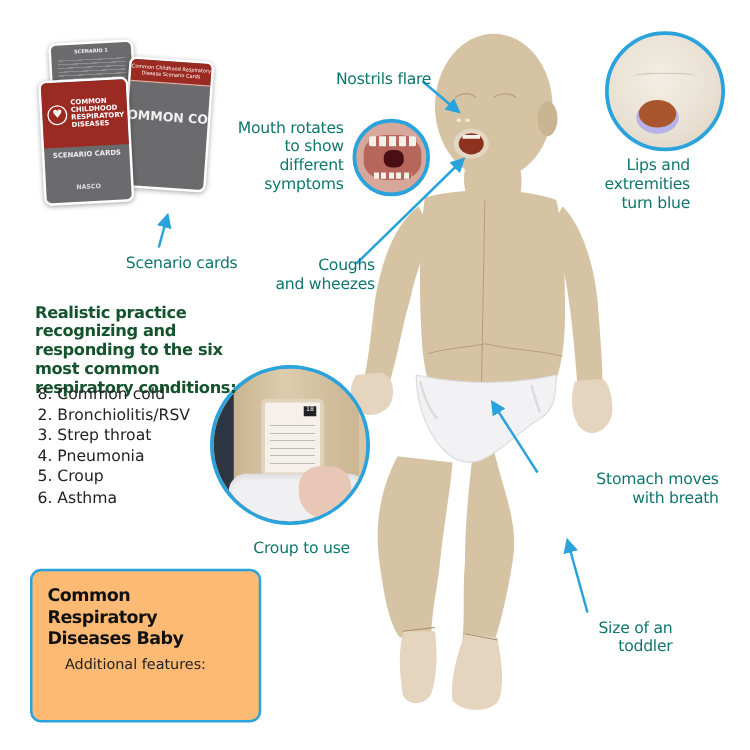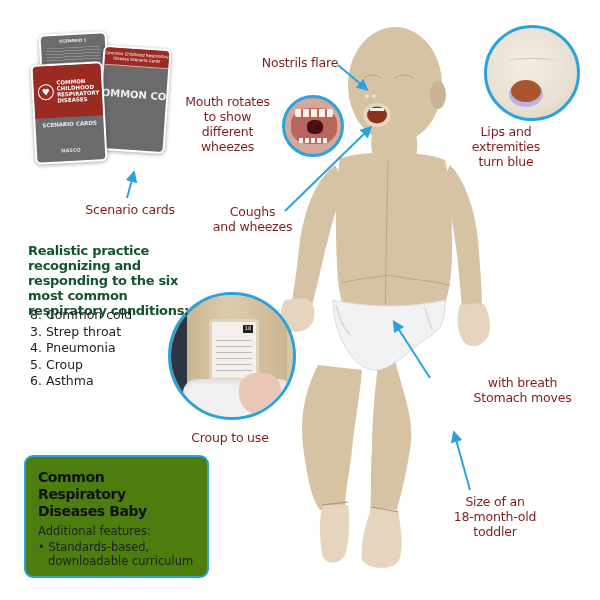--- a/index.html
+++ b/index.html
@@ -1,19 +1,19 @@
 <!DOCTYPE html>
 <html><head>
   <meta charset="utf-8">
   <style>
     * { box-sizing: border-box; margin: 0; padding: 0; }
     html, body { width: 600px; height: 600px; background: #ffffff; overflow: hidden; }
     body { position: relative; font-family: "DejaVu Sans", "Liberation Sans", sans-serif; color: #1f1f1f; }
     .abs { position: absolute; }
-    .label { font-size: 12.5px; line-height: 15px; color: #7f1d1d; text-align: center; letter-spacing: -0.2px; }
+    .label { font-size: 12.5px; line-height: 15px; color: #0f766e; text-align: right; letter-spacing: -0.2px; }
     svg.overlay { position: absolute; left: 0; top: 0; width: 600px; height: 600px; pointer-events: none; }
 
     
     .card { position: absolute; border-radius: 6px; background: #6b6b6d; border: 2px solid #fff; box-shadow: 0 1px 4px rgba(0,0,0,0.35); overflow: hidden; }
     .card .red { background: #9b2a22; color: #fff; }
     .card-back { left: 40px; top: 33px; width: 68px; height: 60px; transform: rotate(-3deg); }
     .card-back .hdr { font-size: 4px; color: #eee; text-align: center; margin-top: 3px; font-weight: bold; }
     .card-back .lines { margin: 4px 5px; height: 18px; background: repeating-linear-gradient(#8c8c8e 0 1px, transparent 1px 3px); }
     .card-front-left { left: 33px; top: 63px; width: 72px; height: 100px; transform: rotate(-3deg); }
     .card-front-left .red { height: 52px; padding: 6px 4px; display: flex; align-items: center; gap: 3px; }
@@ -44,23 +44,23 @@
     .easy-circle .diaper { position: absolute; left: 12px; top: 84px; width: 110px; height: 50px; background: #f0f0f2; border-radius: 14px 14px 0 0; box-shadow: inset 0 3px 4px rgba(0,0,0,0.08); }
     .easy-circle .hand { position: absolute; left: 68px; top: 78px; width: 42px; height: 42px; background: #e8c7b6; border-radius: 40% 40% 30% 50%; }
 
     
     .skin { fill: #d6c3a3; }
     .skin-dark { fill: #c9b592; }
     .diaper { fill: #f2f2f4; stroke: #dcdce0; stroke-width: 1; }
     .hand { fill: #e6d5be; }
 
     
-    .feature-box { left: 24px; top: 455px; width: 185px; height: 123px; border: 2.5px solid #2aa3dd; border-radius: 9px; padding: 12px 12px; background: #4d7c0f; }
+    .feature-box { left: 24px; top: 455px; width: 185px; height: 123px; border: 2.5px solid #2aa3dd; border-radius: 9px; padding: 12px 12px; background: #fdba74; }
     .feature-box .ttl { font-size: 14px; font-weight: bold; line-height: 17px; letter-spacing: -0.4px; color: #111; }
-    .feature-box .sub { font-size: 11.5px; margin-top: 4px; line-height: 14px; color: #222; }
+    .feature-box .sub { font-size: 11.5px; margin-top: 4px; line-height: 14px; color: #222; margin-left: 14px; }
     .feature-box .bul { font-size: 11.5px; line-height: 14px; margin-top: 2px; padding-left: 10px; text-indent: -10px; color: #222; }
 
     
     .intro { left: 28px; top: 243px; width: 175px; font-size: 13px; font-weight: bold; line-height: 15px; color: #14532d; letter-spacing: -0.3px; }
     .cond-list { left: 30px; top: 307px; list-style: none; font-size: 12.5px; line-height: 16.5px; color: #222; }
   </style>
 </head>
 <body>
 
 <svg class="overlay" viewBox="0 0 600 600">
@@ -157,48 +157,47 @@
   </div>
   <div class="diaper"></div>
   <div class="hand"></div>
 </div>
 
 <div class="abs label" style="left:255px; top:55px; width:90px;">Nostrils flare</div>
 <div class="abs label" style="left:180px; top:94px; width:95px;">
   <div>Mouth rotates</div>
   <div>to show</div>
   <div>different</div>
-  <div>wheezes</div>
+  <div>symptoms</div>
 </div>
 <div class="abs label" style="left:460px; top:124px; width:92px;">
   <div>Lips and</div>
   <div>extremities</div>
   <div>turn blue</div>
 </div>
 <div class="abs label" style="left:205px; top:204px; width:95px;">
   <div>Coughs</div>
   <div>and wheezes</div>
 </div>
 <div class="abs label" style="left:470px; top:375px; width:105px;">
+  <div>Stomach moves</div>
   <div>with breath</div>
-  <div>Stomach moves</div>
-</div>
-<div class="abs label" style="left:440px; top:494px; width:110px;">
+</div>
+<div class="abs label" style="left:428px; top:494px; width:110px;">
   <div>Size of an</div>
-  <div>18-month-old</div>
   <div>toddler</div>
 </div>
 <div class="abs label" style="left:180px; top:430px; width:100px;">Croup to use</div>
 
 <div class="abs intro">Realistic practice recognizing and responding to the six most common respiratory conditions:</div>
 <ul class="abs cond-list">
   <li>8. Common cold</li>
+  <li>2. Bronchiolitis/RSV</li>
   <li>3. Strep throat</li>
   <li>4. Pneumonia</li>
   <li>5. Croup</li>
   <li>6. Asthma</li>
 </ul>
 
 <div class="abs feature-box">
   <div class="ttl">Common Respiratory Diseases Baby</div>
   <div class="sub">Additional features:</div>
-  <div class="bul">• Standards-based, downloadable curriculum</div>
 </div>
 
 </body></html>

